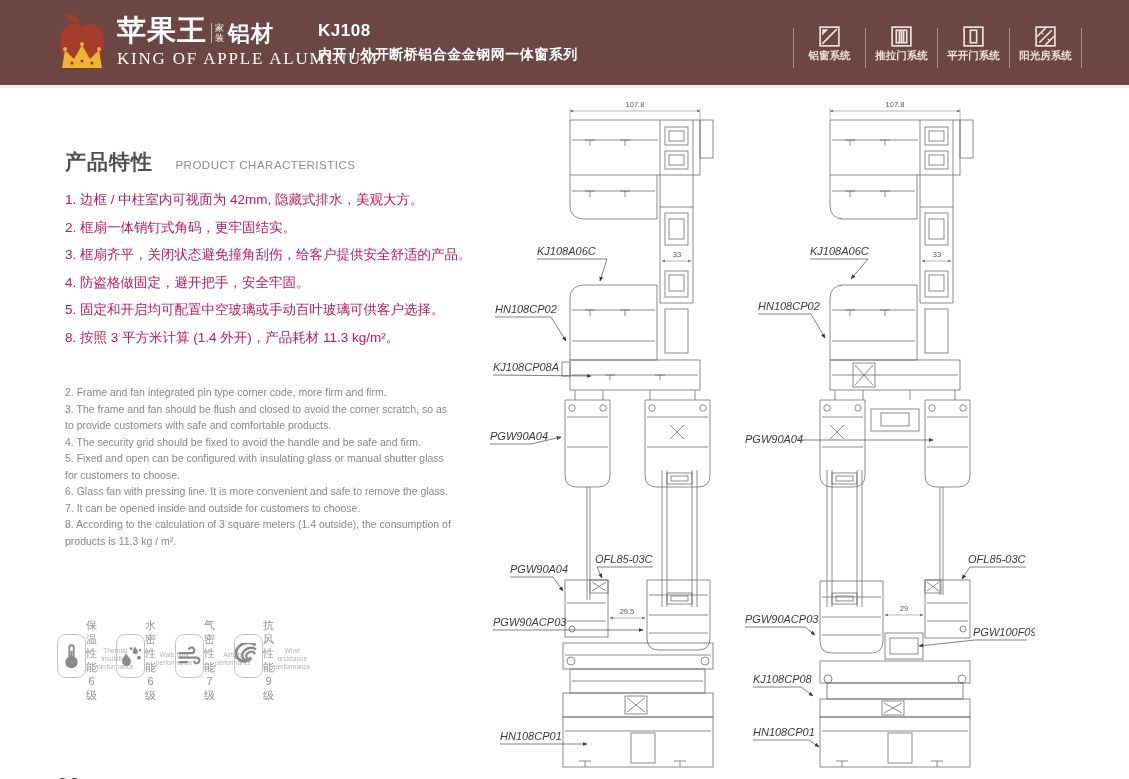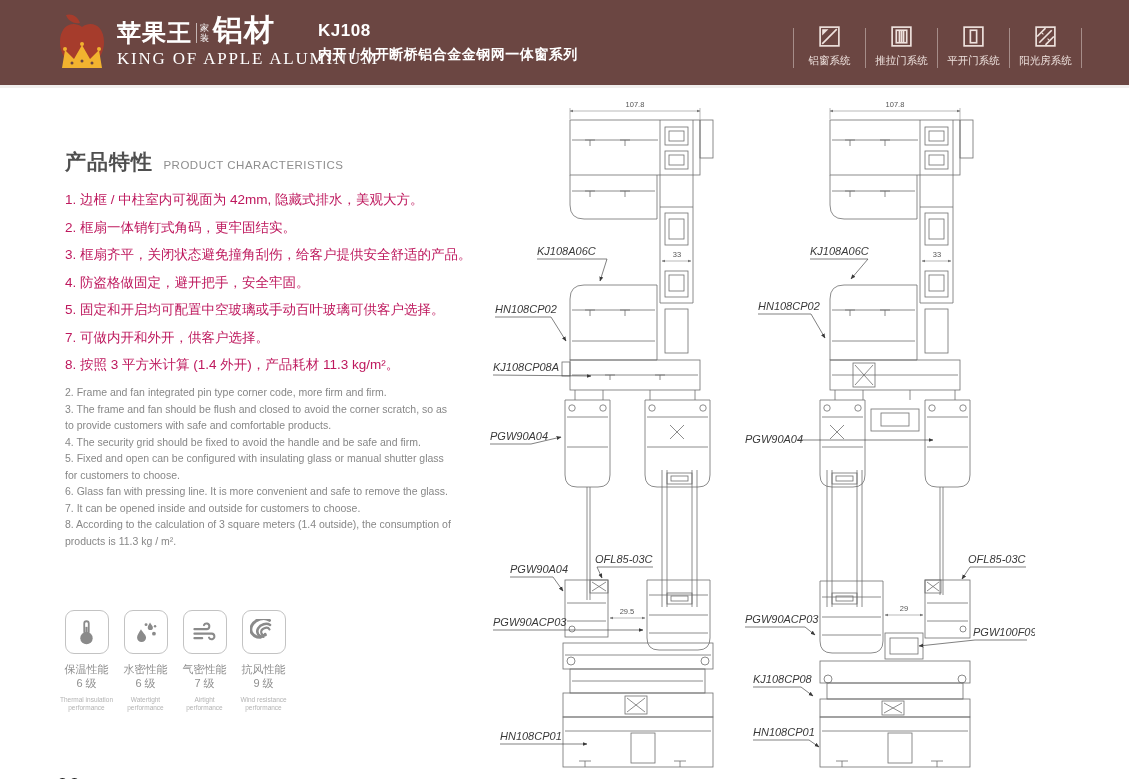--- a/index.html
+++ b/index.html
@@ -6,45 +6,45 @@
   html,body { background:#fff; }
   body { font-family:"Liberation Sans", sans-serif; }
   .page { position:relative; width:1129px; height:779px; background:#fff; overflow:hidden; }
 
   
   .header { position:absolute; left:0; top:0; width:1129px; height:88px; background:#6b4642; border-bottom:3px solid #f1efee; }
   .logo { position:absolute; left:55px; top:12px; display:flex; align-items:center; }
   .logo-mark { width:54px; height:60px; margin-right:8px; }
   .logo-text { color:#fff; }
   .logo-cnrow { display:flex; align-items:flex-end; line-height:1; }
-  .logo-cn-main { font-size:24px; font-weight:bold; letter-spacing:1px; }
+  .logo-cn-main { font-size:29px; font-weight:bold; letter-spacing:1px; }
   .logo-cn-small { display:flex; flex-direction:column; font-size:9px; line-height:10px; margin:0 4px 2px 4px; border-left:1px solid rgba(255,255,255,.6); padding-left:3px; }
-  .logo-cn-suffix { font-size:30px; font-weight:bold; letter-spacing:1px; }
+  .logo-cn-suffix { font-size:22px; font-weight:bold; letter-spacing:1px; }
   .logo-en { font-size:17px; letter-spacing:1.8px; margin-top:4px; font-family:"Liberation Serif", serif; }
   .title-block { position:absolute; left:318px; top:21px; color:#fff; }
   .title-model { font-size:17px; font-weight:bold; letter-spacing:.5px; }
   .title-sub { font-size:14px; font-weight:bold; margin-top:5px; letter-spacing:.5px; }
   .nav { position:absolute; left:793px; top:24px; display:flex; align-items:stretch; }
   .nav-sep { width:1px; background:rgba(240,228,224,.45); margin-top:4px; height:40px; }
   .nav-item { width:71px; display:flex; flex-direction:column; align-items:center; cursor:pointer; }
   .nav-item svg { width:25px; height:25px; stroke:#efe2de; fill:none; stroke-width:1.6; }
-  .nav-label { color:#efe2de; font-size:10.5px; margin-top:5px; white-space:nowrap; }
+  .nav-label { color:#efe2de; font-size:10.5px; white-space:nowrap;font-weight:bold; }
 
   
   .section-title { position:absolute; left:65px; top:148px; }
   .section-title .cn { font-size:21px; font-weight:bold; color:#4f4f4f; letter-spacing:1px; }
-  .section-title .en { font-size:11.5px; color:#8e8e8e; margin-left:6px; letter-spacing:.5px; }
+  .section-title .en { font-size:11.5px; color:#8e8e8e; margin-left:18px; letter-spacing:.5px; }
   .cn-list { position:absolute; left:65px; top:186px; width:410px; font-size:13.5px; color:#be185d; }
   .cn-list div { line-height:27.5px; white-space:nowrap; }
   .en-list { position:absolute; left:65px; top:384px; width:392px; font-size:10.5px; color:#878787; }
   .en-list p { line-height:16.5px; }
 
   
   .perf { position:absolute; left:57px; top:610px; display:flex; }
-  .perf-item { width:59px; display:flex; flex-direction:column; align-items:center; margin-right:0; }
+  .perf-item { width:59px; display:flex; flex-direction:row; align-items:center; margin-right:0; }
   .perf-box { width:44px; height:44px; border:1.5px solid #c3c3c3; border-radius:9px; display:flex; align-items:center; justify-content:center; }
   .perf-box svg { width:27px; height:27px; }
   .perf-cn { font-size:11px; color:#8f8f8f; margin-top:8px; text-align:center; line-height:14px; }
   .perf-en { font-size:6.5px; color:#b3b3b3; margin-top:6px; text-align:center; line-height:8px; width:56px; }
 
   
   .drawing { position:absolute; }
   .drawing .pf { stroke:#6f6f6f; fill:none; stroke-width:.8; }
   .drawing .dims line { stroke:#8a8a8a; stroke-width:.6; }
   .drawing .dims text { fill:#555; font-size:7.5px; text-anchor:middle; font-style:normal; }
@@ -136,21 +136,20 @@
     <span class="cn">产品特性</span>
     <span class="en">PRODUCT CHARACTERISTICS</span>
   </div>
 
   <div class="cn-list">
     <div>1. 边框 / 中柱室内可视面为 42mm, 隐藏式排水，美观大方。</div>
     <div>2. 框扇一体销钉式角码，更牢固结实。</div>
     <div>3. 框扇齐平，关闭状态避免撞角刮伤，给客户提供安全舒适的产品。</div>
     <div>4. 防盗格做固定，避开把手，安全牢固。</div>
     <div>5. 固定和开启均可配置中空玻璃或手动百叶玻璃可供客户选择。</div>
-    <div>7. 可做内开和外开，供客户选择。</div>
     <div>8. 按照 3 平方米计算 (1.4 外开)，产品耗材 11.3 kg/m²。</div>
   </div>
 
   <div class="en-list">
     <p>2. Frame and fan integrated pin type corner code, more firm and firm.</p>
     <p>3. The frame and fan should be flush and closed to avoid the corner scratch, so as to provide customers with safe and comfortable products.</p>
     <p>4. The security grid should be fixed to avoid the handle and be safe and firm.</p>
     <p>5. Fixed and open can be configured with insulating glass or manual shutter glass for customers to choose.</p>
     <p>6. Glass fan with pressing line. It is more convenient and safe to remove the glass.</p>
     <p>7. It can be opened inside and outside for customers to choose.</p>

